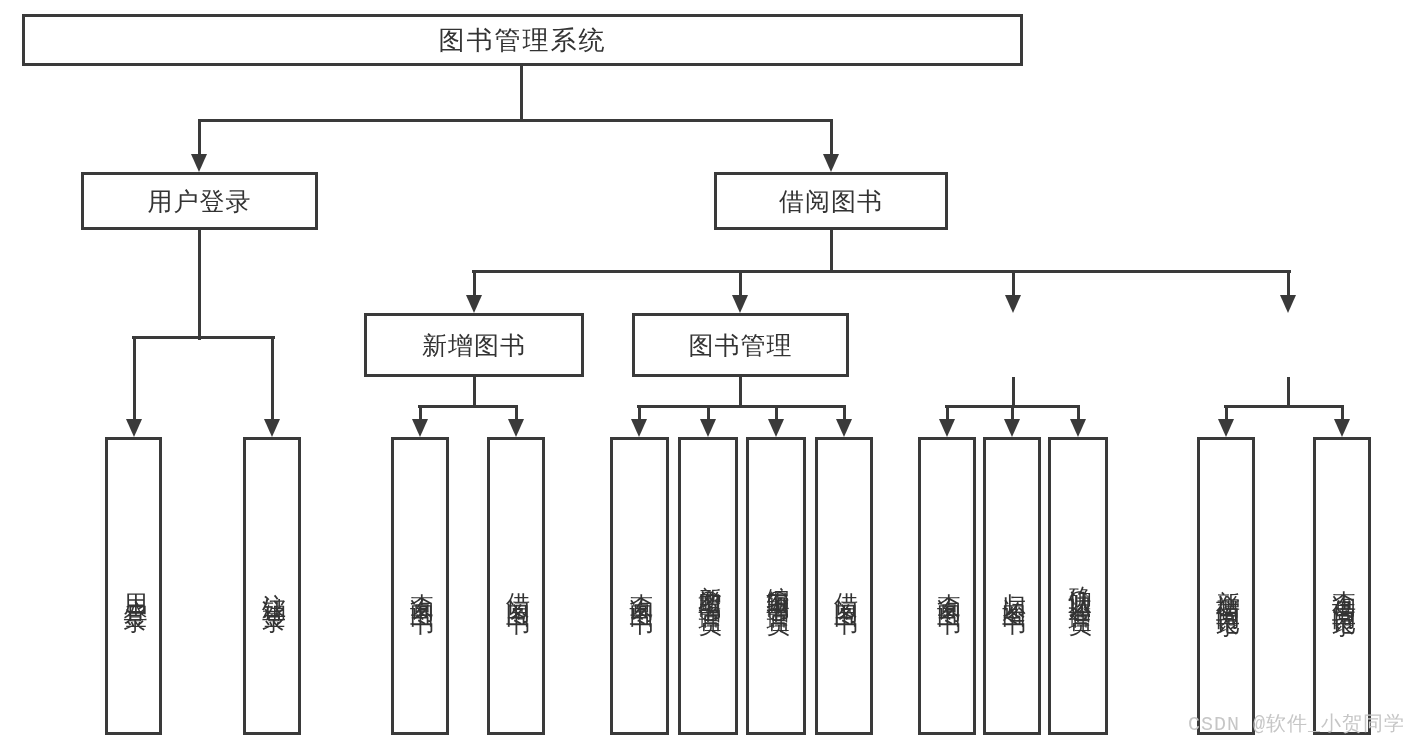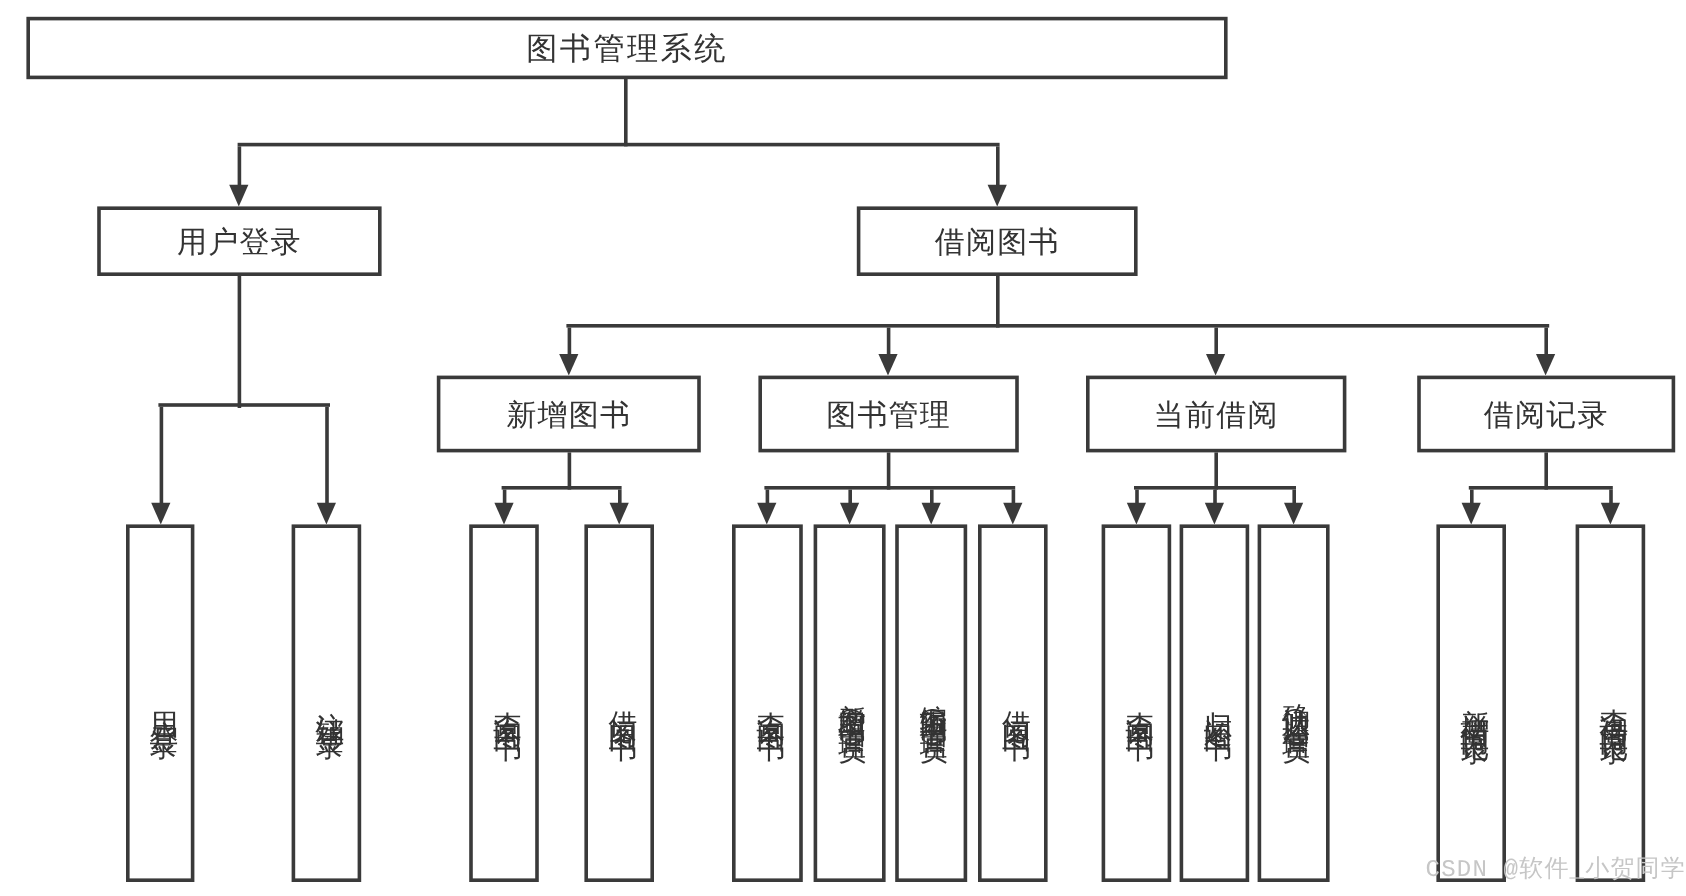--- a/index.html
+++ b/index.html
@@ -65,22 +65,20 @@
 
   <div class="vline" style="left:830px;top:230px;height:43px"></div>
   <div class="hline" style="left:472px;top:270px;width:819px"></div>
   <div class="arrow" style="left:466px;top:273px;height:40px"></div>
   <div class="arrow" style="left:732px;top:273px;height:40px"></div>
   <div class="arrow" style="left:1005px;top:273px;height:40px"></div>
   <div class="arrow" style="left:1280px;top:273px;height:40px"></div>
 
   <div class="node" style="left:364px;top:313px;width:220px;height:64px">新增图书</div>
   <div class="node" style="left:632px;top:313px;width:217px;height:64px">图书管理</div>
-  <div class="node" style="left:905px;top:313px;width:217px;height:64px">当前借阅</div>
-  <div class="node" style="left:1181px;top:313px;width:215px;height:64px">借阅记录</div>
 
   <div class="vline" style="left:473px;top:377px;height:31px"></div>
   <div class="hline" style="left:418px;top:405px;width:100px"></div>
   <div class="arrow" style="left:412px;top:408px;height:29px"></div>
   <div class="arrow" style="left:508px;top:408px;height:29px"></div>
 
   <div class="vline" style="left:739px;top:377px;height:31px"></div>
   <div class="hline" style="left:637px;top:405px;width:209px"></div>
   <div class="arrow" style="left:631px;top:408px;height:29px"></div>
   <div class="arrow" style="left:700px;top:408px;height:29px"></div>

